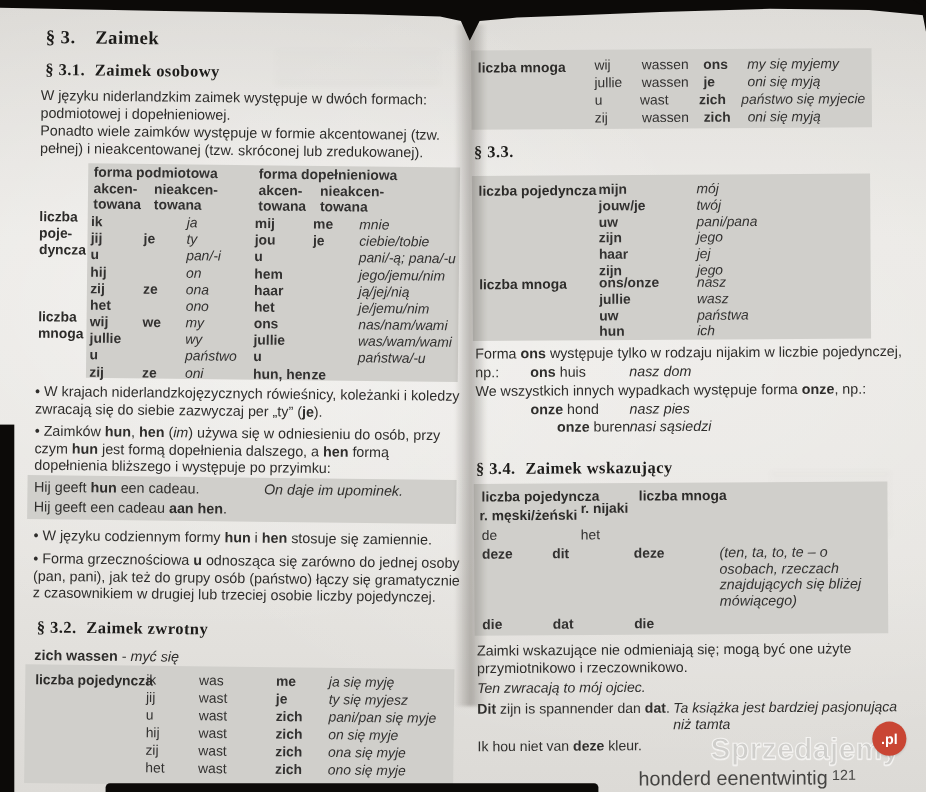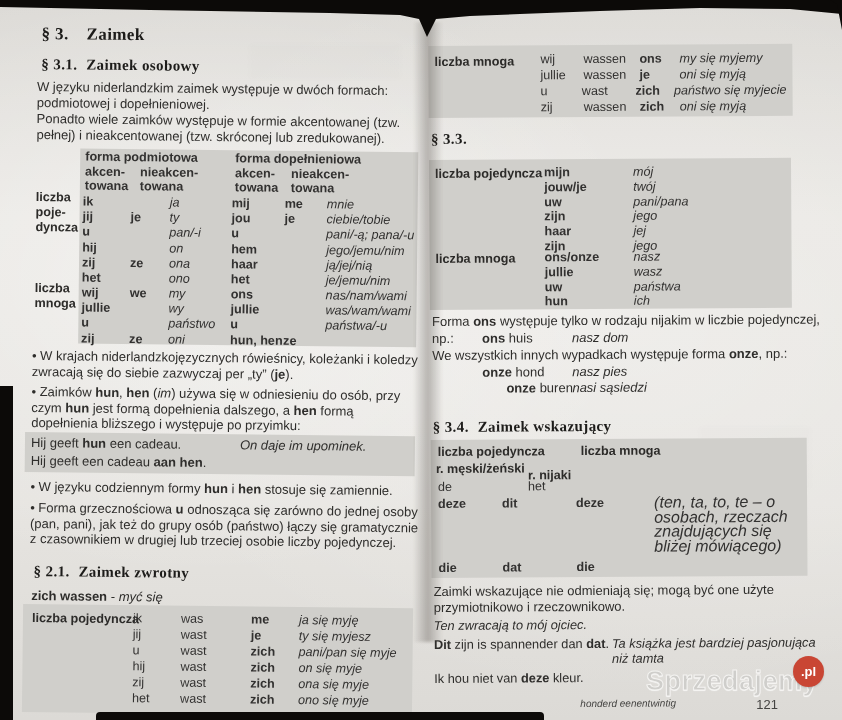--- a/index.html
+++ b/index.html
@@ -59,35 +59,35 @@
   .t2 .c0 { width:48px; } .t2 .c1 { width:70px; } .t2 .c2 { width:48px; } .t2 .c3 { flex:1; }
   .t3 .c0 { width:43px; } .t3 .c1 { width:56px; } .t3 .c2 { width:40px; } .t3 .c3 { flex:1; }
 
   
   .t4 .trow { height:14.8px; }
   .t4 .c0 { width:89px; } .t4 .c1 { flex:1; }
 
   
   .t5 .trow { margin-bottom:6px; }
   .t5 .c0 { width:64px; } .t5 .c1 { width:74px; } .t5 .c2 { width:78px; }
-  .t5 .c3 { flex:1; white-space:normal; font-style:italic; font-size:16px; line-height:14.5px; }
+  .t5 .c3 { flex:1; white-space:normal; font-style:italic; font-size:13px; line-height:14.5px; }
 
   .exbox { background:#d0cfcb; font-size:13px; line-height:18px; padding:2px 6px; }
   .exrow { display:flex; }
   .exrow .nl { width:209px; }
   .exrow .pl { font-style:italic; }
 
   .demex { display:flex; font-size:12.8px; line-height:15.5px; margin-bottom:3px; }
   .demex .nl { width:178px; }
   .demex .pl { font-style:italic; width:222px; }
 
   .pair { position:absolute; font-size:13px; }
   .pair .pl2 { font-style:italic; }
 
-  #footer-dutch { position:absolute; font-size:10px; color:#454442;font-style:italic; }
+  #footer-dutch { position:absolute; font-size:18px; color:#454442; }
   #footer-num { position:absolute; font-size:13px; color:#454442; }
 
   #watermark { position:absolute; left:646px; top:666px; font-size:27px; font-weight:800; color:#cfcecb;
     letter-spacing:.5px; -webkit-text-stroke:1px #f4f3f1; text-shadow:0 1px 1px rgba(255,255,255,.8); }
   #wm-badge { position:absolute; left:793px; top:656px; width:31px; height:31px; border-radius:50%;
     background:#c94634; color:#fff; font-size:13px; font-weight:bold; text-align:center; line-height:31px;
     -webkit-text-stroke:0; text-shadow:none; box-shadow:0 1px 2px rgba(0,0,0,.15); }
 </style>
 </head>
 <body>
@@ -221,21 +221,21 @@
       </div>
       <div class="exrow">
         <span class="nl"><span>Hij geeft een cadeau </span><span class="b">aan hen</span><span>.</span></span>
       </div>
     </div>
 
     <div class="abs para" style="left:0px;top:479px;width:392px;"><span>• W języku codziennym formy </span><span class="b">hun</span><span> i </span><span class="b">hen</span><span> stosuje się zamiennie.</span></div>
     <div class="abs para" style="left:0px;top:500px;width:392px;"><span>• Forma grzecznościowa </span><span class="b">u</span><span> odnosząca się zarówno do jednej osoby (pan, pani), jak też do grupy osób (państwo) łączy się gramatycznie z czasownikiem w drugiej lub trzeciej osobie liczby pojedynczej.</span></div>
 
     <div class="abs h2" style="left:4px;top:563px;">
-      <span class="no">§ 2.1.</span>
+      <span class="no">§ 3.2.</span>
       <span>Zaimek zwrotny</span>
     </div>
     <div class="abs para" style="left:2px;top:588px;"><span class="b">zich wassen</span><span> - </span><span class="i">myć się</span></div>
 
     <div class="abs panel t2 tbl" style="left:-6px;top:604px;width:390px;height:108px;">
       <div class="abs grp" style="left:9px;top:7px;">liczba pojedyncza</div>
       <div class="abs" style="left:110px;top:6px;width:272px;">
           <div class="trow">
             <span class="tcell c0">ik</span>
             <span class="tcell c1">was</span>
@@ -378,21 +378,21 @@
 
     <div class="abs h2" style="left:2px;top:419px;">
       <span class="no">§ 3.4.</span>
       <span>Zaimek wskazujący</span>
     </div>
 
     <div class="abs panel t5 tbl" style="left:0px;top:440px;width:376px;height:138px;">
       <div class="abs grp" style="left:7px;top:5px;">liczba pojedyncza</div>
       <div class="abs grp" style="left:150px;top:5px;">liczba mnoga</div>
       <div class="abs grp" style="left:5px;top:22px;">r. męski/żeński</div>
-      <div class="abs grp" style="left:97px;top:29px;text-align:right;">r. nijaki</div>
+      <div class="abs grp" style="left:97px;top:16px;text-align:right;">r. nijaki</div>
       <div class="abs" style="left:7px;top:40px;">de</div>
       <div class="abs" style="left:97px;top:40px;">het</div>
       <div class="abs" style="left:7px;top:57px;width:362px;">
           <div class="trow">
             <span class="tcell c0 b">deze</span>
             <span class="tcell c1 b">dit</span>
             <span class="tcell c2 b">deze</span>
             <span class="tcell c3 i">(ten, ta, to, te – o osobach, rzeczach znajdujących się bliżej mówiącego)</span>
           </div>
           <div class="trow">

